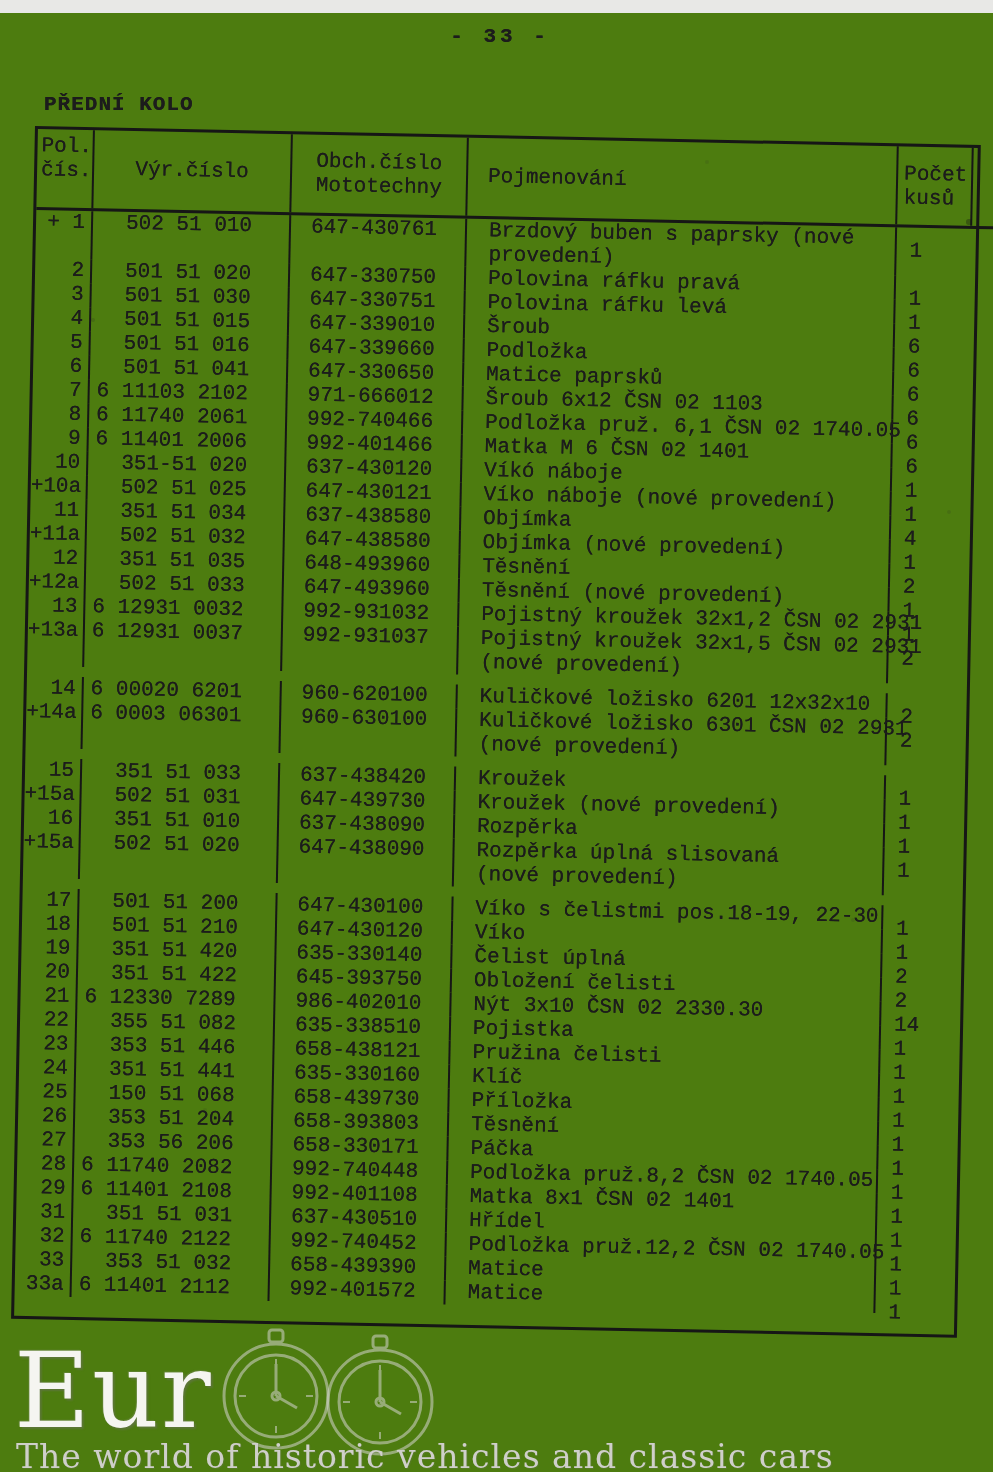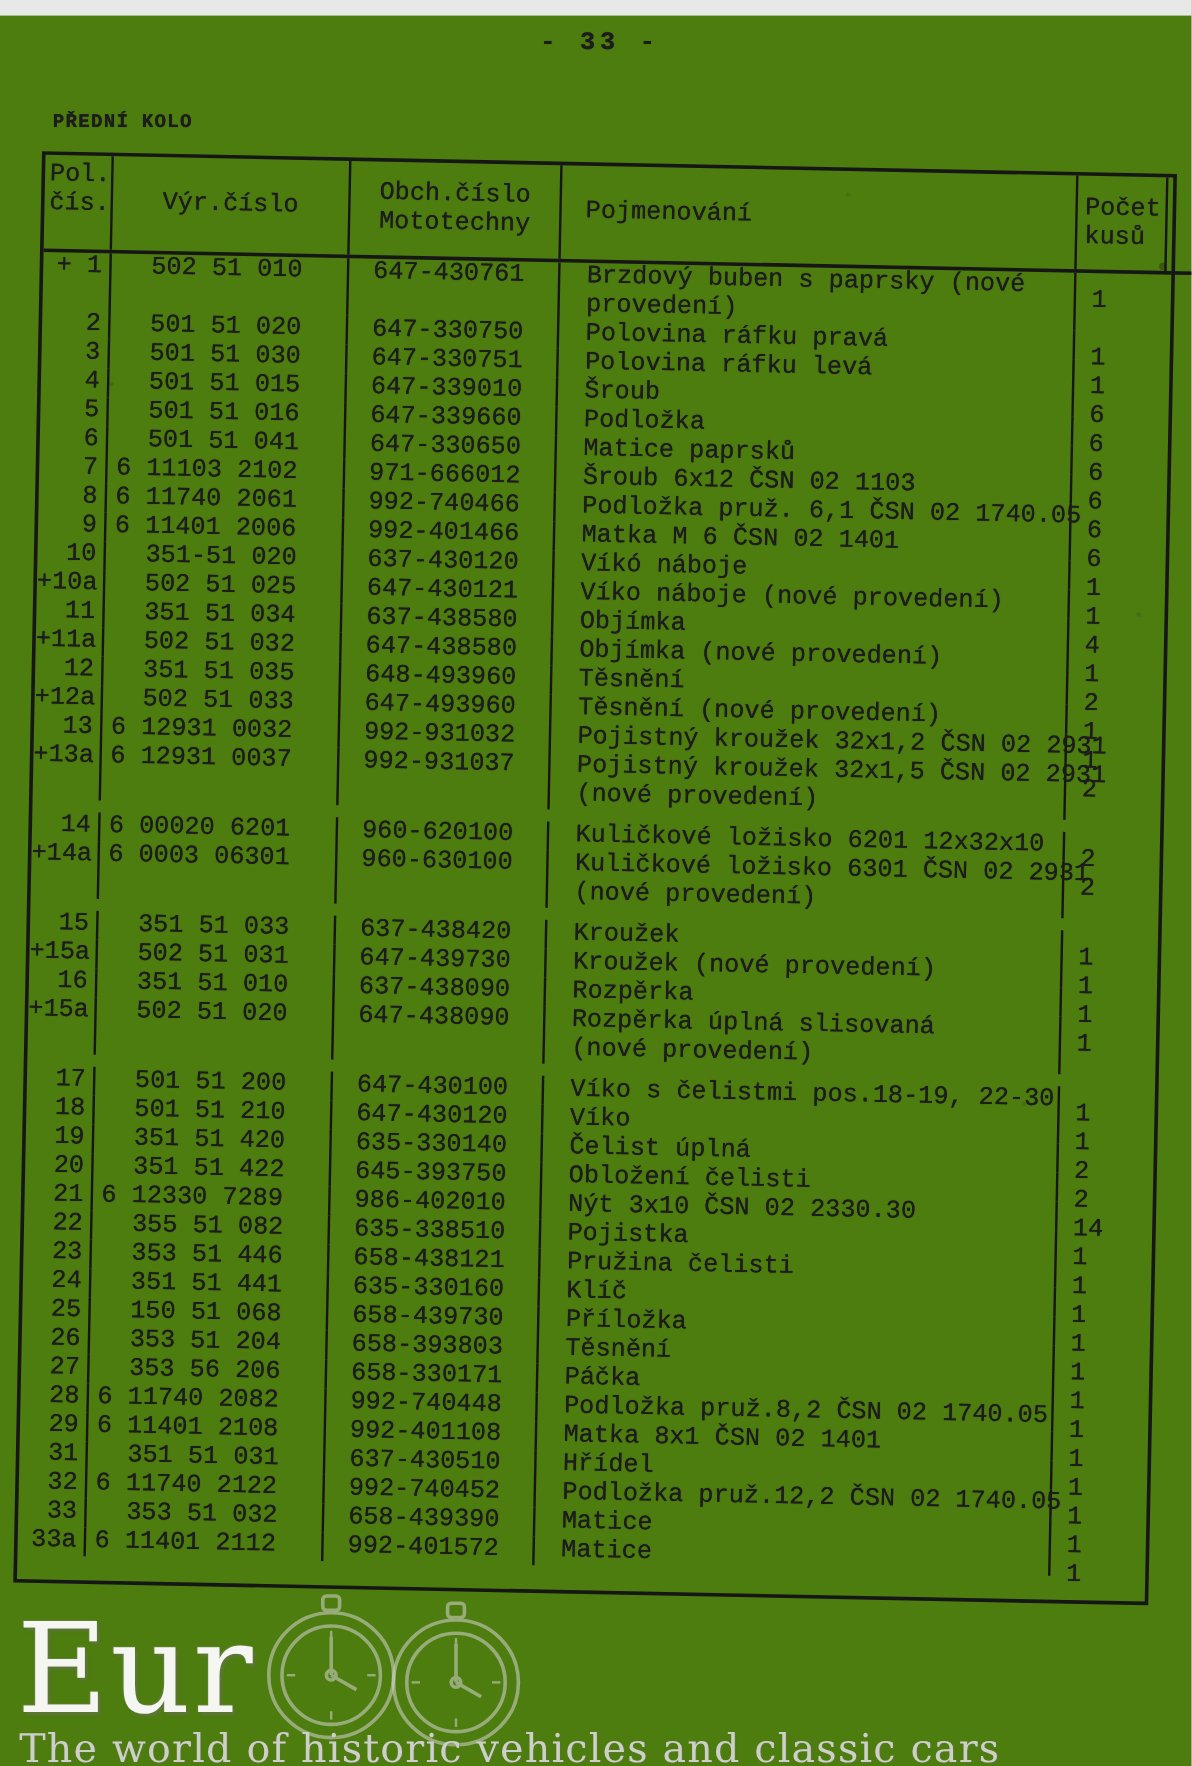--- a/index.html
+++ b/index.html
@@ -10,21 +10,21 @@
     color:#1c1c1c;
   }
   .ink{ text-shadow:0 0 0.6px currentColor; }
 
   .page-number{
     position:absolute;top:12px;left:400px;width:200px;text-align:center;
     font-size:21px;letter-spacing:4px;font-weight:700;
   }
   .section-title{
     position:absolute;top:80px;left:44px;
-    font-size:16px;letter-spacing:1px;font-weight:700;
+    font-size:21px;letter-spacing:1px;font-weight:700;
   }
 
   
   .parts-table{
     position:absolute;left:35px;top:113px;width:940px;
     transform:rotate(1.15deg);transform-origin:0 0;
     border:3px solid #161616;
     font-size:21px;line-height:24px;
   }
   .thead{

